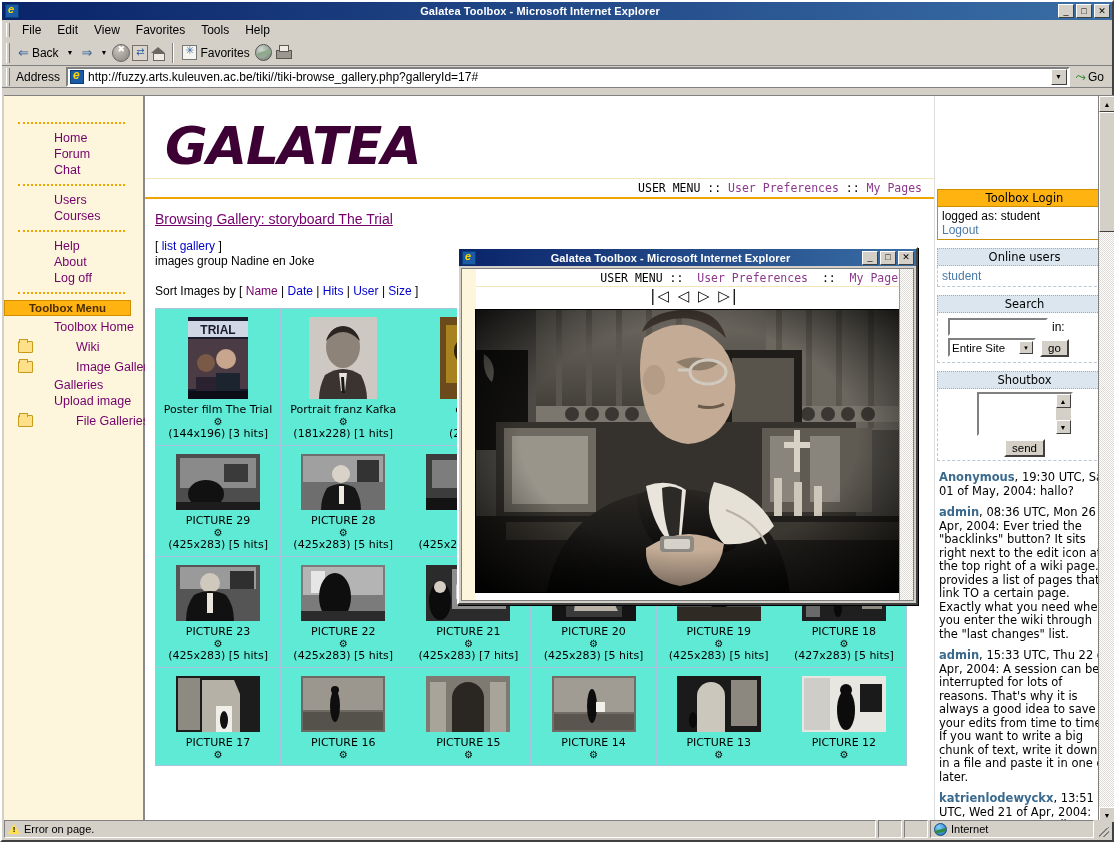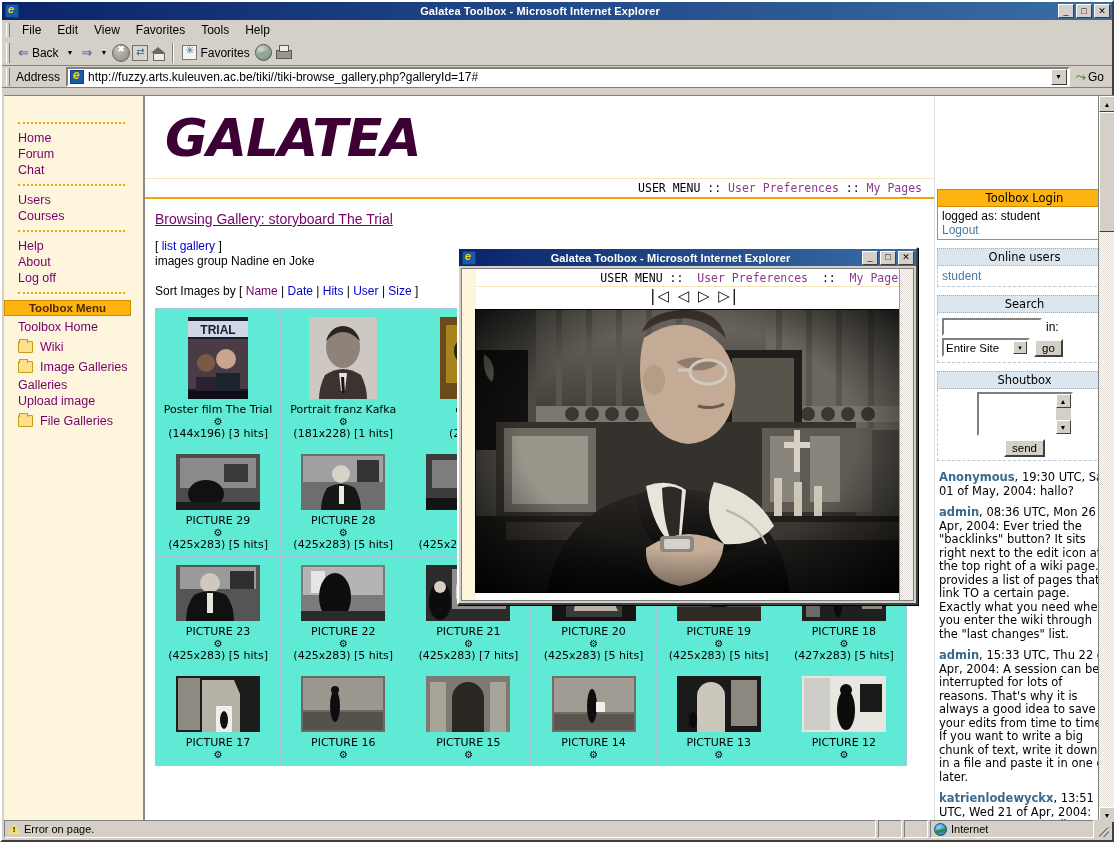--- a/index.html
+++ b/index.html
@@ -188,21 +188,21 @@
 
   
   .left-col {
     width: 141px; background: #fdf6dd; flex: none;
     border-right: 2px solid #8a8a8a;
     position: relative;
   }
   .lmenu { padding: 20px 0 0 14px; font-size: 12.5px; }
   .lmenu a {
     display: block; color: #73006b; text-decoration: none;
-    line-height: 16px; white-space: nowrap;
+    line-height: 16px; white-space: nowrap; margin-left: 36px;
   }
   .l-sep { border-top: 2px dotted #f0a500; margin: 6px 18px 6px 0; }
   .toolbox-head {
     background: #ffb311; border: 1px solid #d18f00;
     text-align: center; font-size: 11.5px; font-weight: bold;
     color: #4a2c00; margin: 4px 12px 3px 0; padding: 1px 0;
   }
   .folder-row { display: flex; align-items: center; gap: 7px; margin: 4px 0 2px 0; }
   .folder-ico {
     width: 15px; height: 12px; flex: none; position: relative;
@@ -215,21 +215,21 @@
   }
   .folder-row a { color: #73006b; text-decoration: none; font-size: 12.5px; }
 
   
   .center-col { flex: 1; min-width: 0; position: relative; background: #fff; }
   .logo-band {
     height: 83px; position: relative;
     border-bottom: 1px solid #f3e6b8;
   }
   .logo {
-    position: absolute; left: 20px; top: 12px;
+    position: absolute; left: 20px; top: 20px;
     font-family: "DejaVu Sans", sans-serif;
     font-size: 52px; font-weight: bold; font-style: italic;
     color: #3d0034; letter-spacing: -1px;
   }
   .usermenu-band {
     height: 20px; border-bottom: 2px solid #f0a500;
     display: flex; align-items: center; justify-content: flex-end;
     padding-right: 12px; font-size: 11.5px; color: #000;
     font-family: "DejaVu Sans Mono", monospace;
   }
@@ -280,21 +280,21 @@
     text-align: center; font-size: 11.5px; color: #000;
     padding: 1px 0; font-family: "DejaVu Sans", sans-serif;
   }
   .box.login .box-head { background: #ffb311; border: 1px solid #d18f00; border-bottom: none; font-weight: normal; }
   .box.login .box-body { border: 1px solid #d18f00; padding: 2px 4px; }
   .box.plain .box-head { background: #dbe6ef; border: 1px dotted #9bb0c4; }
   .box.plain .box-body { border: 1px dashed #b9c8d6; border-top: none; padding: 3px 4px; }
   .box-body { font-size: 12px; color: #000; }
   .box-body a { color: #4a7aa8; text-decoration: none; }
   .login-line { color: #000; font-size: 12px; }
-  .srch-row { display: flex; align-items: center; gap: 4px; margin: 2px 0; }
+  .srch-row { display: flex; align-items: center; gap: 4px; margin: 2px 6px; }
   .srch-input {
     width: 100px; height: 18px; background: #fff;
     border: 2px solid; border-color: #808080 #fff #fff #808080;
   }
   .srch-sel {
     width: 88px; height: 19px; background: #fff;
     border: 2px solid; border-color: #808080 #fff #fff #808080;
     display: flex; align-items: center; font-size: 11.5px; padding-left: 2px;
     position: relative;
   }

